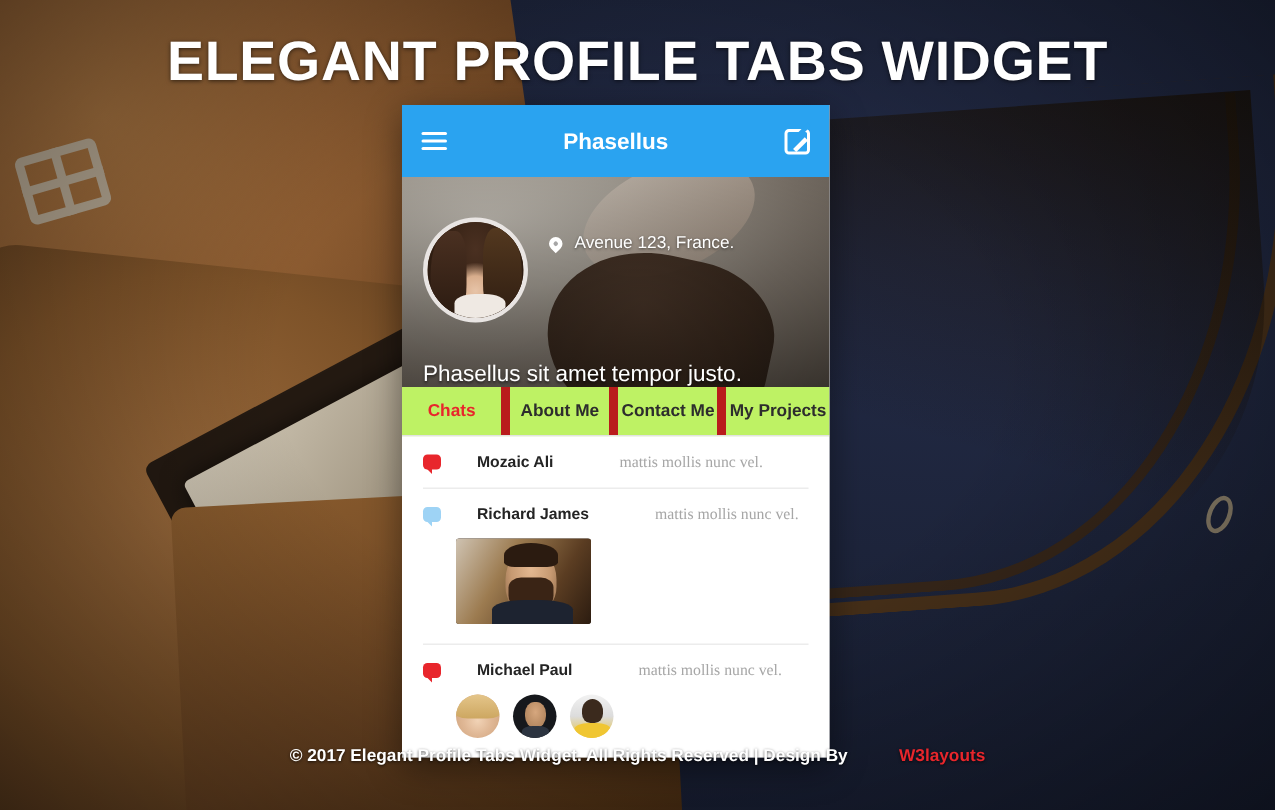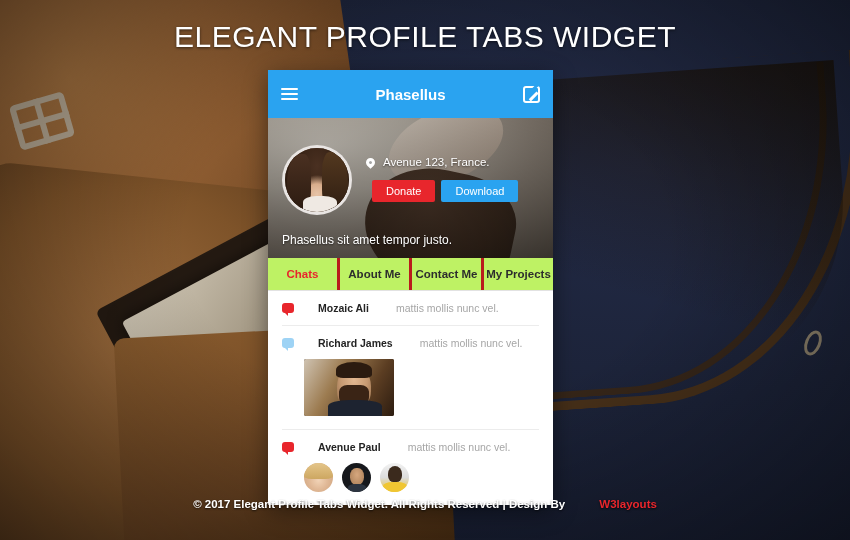--- a/index.html
+++ b/index.html
@@ -125,22 +125,22 @@
     position: absolute; inset: 0;
     background: radial-gradient(ellipse at 50% 45%, rgba(0,0,0,0) 40%, rgba(0,0,0,.45) 100%);
   }
 
   
   .page-title {
     position: absolute;
     left: 0; right: 0; top: 20px;
     text-align: center;
     color: #ffffff;
-    font-size: 30px;
-    font-weight: normal;
+    font-size: 37px;
+    font-weight: bold;
     letter-spacing: .5px;
     text-shadow: 0 1px 3px rgba(0,0,0,.6);
   }
 
   
   .widget {
     position: absolute;
     left: 268px; top: 70px;
     width: 285px;
     background: #ffffff;
@@ -301,62 +301,62 @@
     font-family: "Liberation Sans", sans-serif;
     padding: 5px 14px;
     border-radius: 2px;
     cursor: pointer;
   }
   .btn-donate   { background: #e8262c; }
   .btn-download { background: #2aa3f0; }
 
   .bio {
     position: absolute;
-    left: 14px; bottom: 11px;
+    left: 14px; bottom: 0;
     color: #ffffff;
-    font-size: 12px;
+    font-size: 15px;
     text-shadow: 0 1px 2px rgba(0,0,0,.6);
     text-align: center;
   }
 
   
   .tabs {
     display: flex;
     border-bottom: 1px solid #e2e2e2;
     background: #bef264;
   }
   .tab {
     flex: 1;
     text-align: center;
     padding: 10px 2px;
     font-size: 11.5px;
     font-weight: bold;
     color: #2d2d2d;
-    border-left: 3px solid #b91c1c;
+    border-left: 6px solid #b91c1c;
     cursor: pointer;
     white-space: nowrap;
   }
   .tab:first-child { border-left: none; }
   .tab.active { color: #e8262c; }
 
   
   .chat-list { padding: 0 14px; background: #fff; }
   .chat-item {
     padding: 11px 0;
     border-bottom: 1px solid #ececec;
   }
   .chat-item:last-child { border-bottom: none; }
   .chat-line {
     display: flex;
     align-items: center;
     gap: 24px;
     font-size: 10.5px;
   }
   .chat-name { font-weight: bold; color: #242424; }
-  .chat-msg  { color: #a6a6a6; margin-left: 3px; }
+  .chat-msg  { color: #a6a6a6; margin-left: 20px; font-family: Liberation Serif, serif; }
   .bubble {
     width: 12px; height: 10px;
     border-radius: 3px;
     position: relative;
     flex: none;
   }
   .bubble:after {
     content: "";
     position: absolute;
     left: 2px; bottom: -3px;
@@ -506,24 +506,20 @@
         <div class="avatar-hair-l"></div>
         <div class="avatar-hair-r"></div>
         <div class="avatar-top"></div>
       </div>
 
       <div class="meta">
         <span class="pin"></span>
         <span>Avenue 123, France.</span>
       </div>
 
-      <div class="cta">
-        <button class="btn btn-donate">Donate</button>
-        <button class="btn btn-download">Download</button>
-      </div>
 
       <div class="bio">Phasellus sit amet tempor justo.</div>
     </div>
 
     <div class="tabs">
       <div class="tab active">Chats</div>
       <div class="tab">About Me</div>
       <div class="tab">Contact Me</div>
       <div class="tab">My Projects</div>
     </div>
@@ -549,21 +545,21 @@
           <div class="cp-head"></div>
           <div class="cp-hair"></div>
           <div class="cp-beard"></div>
           <div class="cp-body"></div>
         </div>
       </div>
 
       <div class="chat-item">
         <div class="chat-line">
           <span class="bubble bubble-red"></span>
-          <span class="chat-name">Avenue Paul</span>
+          <span class="chat-name">Michael Paul</span>
           <span class="chat-msg">mattis mollis nunc vel.</span>
         </div>
         <div class="avatar-row">
           <div class="mini mini-1"></div>
           <div class="mini mini-2"></div>
           <div class="mini mini-3"></div>
         </div>
       </div>
 
     </div>

